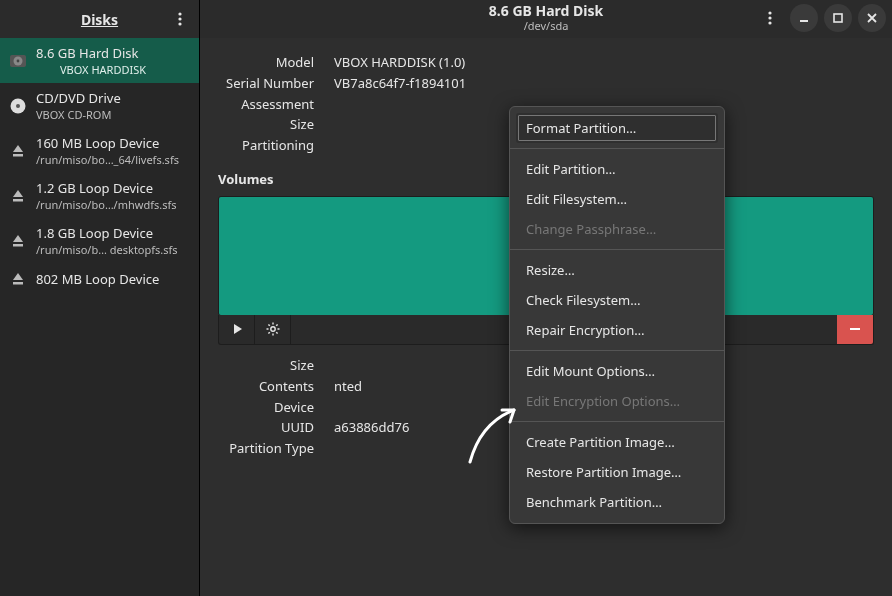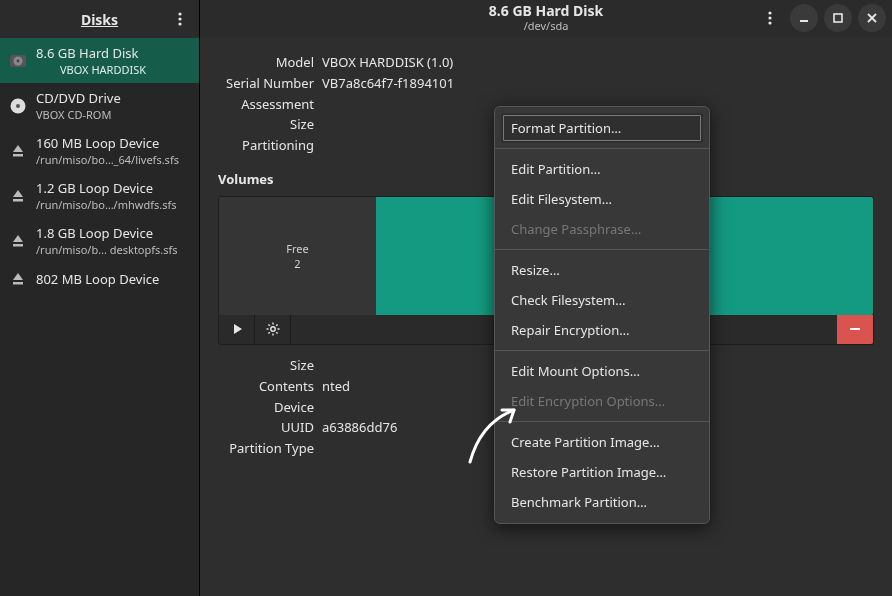--- a/index.html
+++ b/index.html
@@ -30,21 +30,21 @@
   .main-header-title { flex:1; text-align:center; }
   .main-header-title .t { font-weight:700; font-size:14px; line-height:1; }
   .main-header-title .s { font-size:11px; color:#bdbdbd; line-height:1.4; }
   .hdr-btns { position:absolute; right:6px; top:4px; display:flex; gap:6px; }
   .hdr-btn { width:28px; height:28px; border-radius:50%; background:#3a3a3a; display:flex; align-items:center; justify-content:center; cursor:pointer; }
   .hdr-btn.close { background:#3a3a3a; }
   .hdr-menu-btn { width:28px;height:28px;display:flex;align-items:center;justify-content:center;border-radius:4px; }
 
   
   .props { padding: 14px 18px 0 18px; }
-  .prop-row { display:flex; gap:8px; font-size:13px; line-height:1.6; }
+  .prop-row { display:flex; gap:20px; font-size:13px; line-height:1.6; }
   .prop-k { width: 96px; text-align:right; color:#e6e6e6; }
   .prop-v { flex:1; color:#e6e6e6; }
 
   .section-h { font-weight:700; font-size:13px; padding: 14px 18px 8px 18px; }
 
   
   .vol-wrap { padding: 0 18px; }
   .vol-strip { display:flex; height:120px; border:1px solid #1d1d1d; border-radius:3px; overflow:hidden; }
   .vol-seg { display:flex; flex-direction:column; align-items:center; justify-content:center; font-size:11px; text-align:center; padding:4px; }
   .vol-seg.free { background:#353535; color:#d0d0d0; flex: 0 0 24%; }
@@ -58,21 +58,21 @@
   .va-btn { width:36px; display:flex; align-items:center; justify-content:center; border-right:1px solid #1d1d1d; cursor:pointer; }
   .va-spacer { flex:1; }
   .va-btn.red { background:#d9534f; border:none; }
 
   
   .props2 { padding: 10px 18px 18px 18px; }
 
   
   .ctx-menu {
     position: absolute;
-    left: 294px; top: 106px;
+    left: 309px; top: 106px;
     width: 216px;
     background: #383838;
     border: 1px solid #555;
     border-radius: 6px;
     padding: 6px 0;
     box-shadow: 0 4px 18px rgba(0,0,0,.6);
     z-index: 50;
     font-size: 13px;
   }
   .ctx-item { padding: 6px 16px; cursor:pointer; color:#e6e6e6; }
@@ -230,24 +230,20 @@
       <div class="prop-row">
           <div class="prop-k">Partitioning</div>
           <div class="prop-v"></div>
         </div>
     </div>
 
     <div class="section-h">Volumes</div>
 
     <div class="vol-wrap">
       <div class="vol-strip" id="vol-strip">
-          <div class="vol-seg free">
-            <div class="l1">Free</div>
-            <div class="l2">2</div>
-          </div>
           <div class="vol-seg fs">
             <div class="l1">Filesystem</div>
             <div class="l2">Partition 1</div>
             <div class="l3">6.5 GB Ext4</div>
           </div>
         </div>
 
       <div class="vol-actions">
         <div class="va-btn">
           <svg width="12" height="12" viewBox="0 0 12 12">

